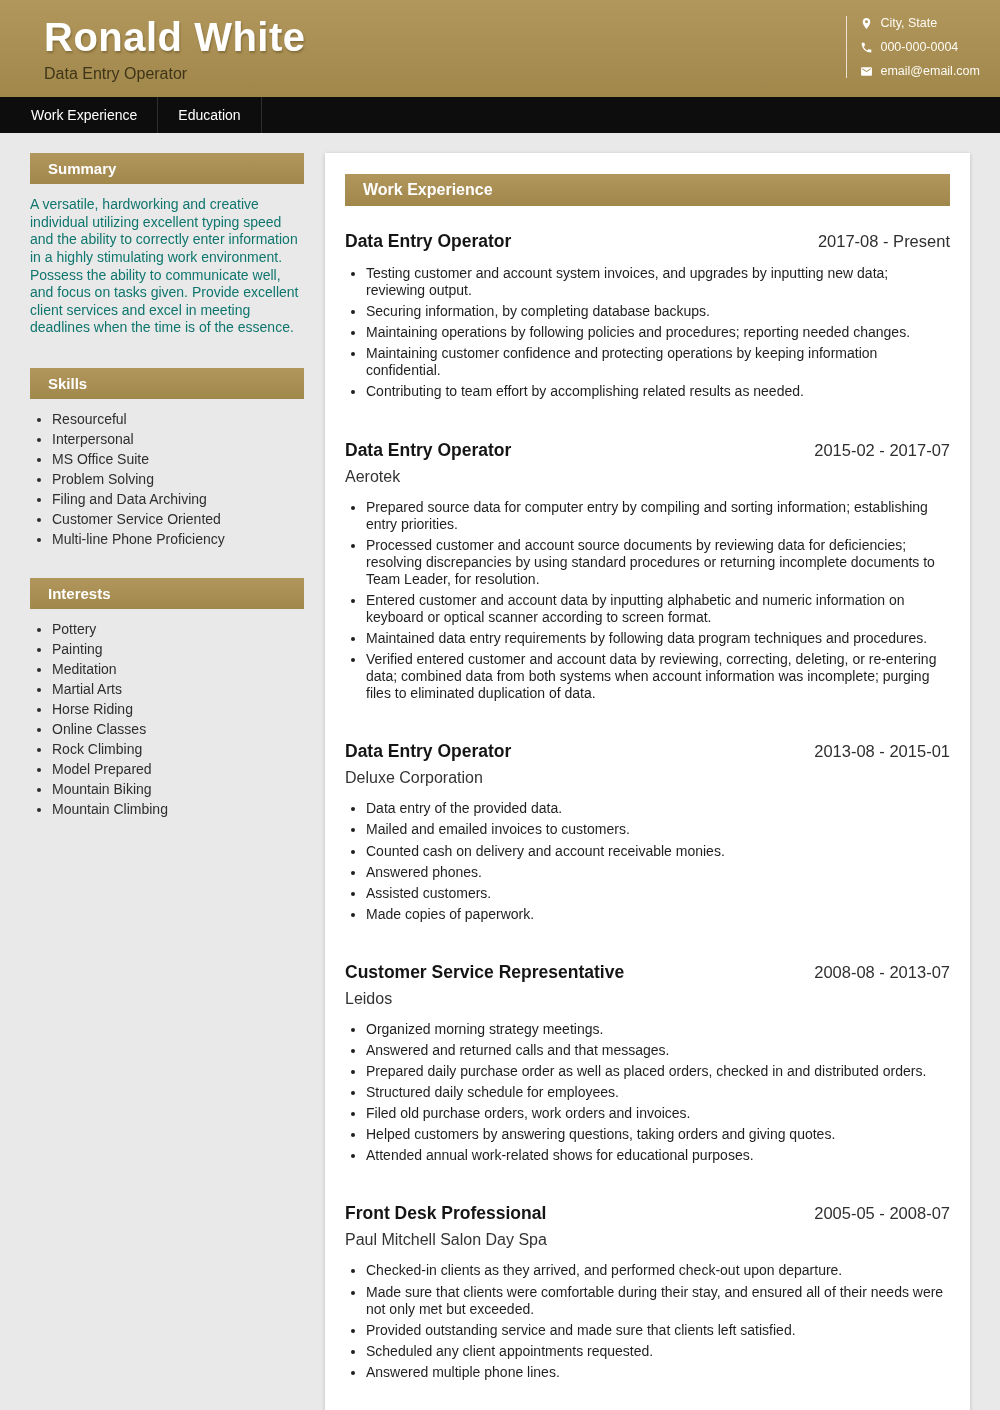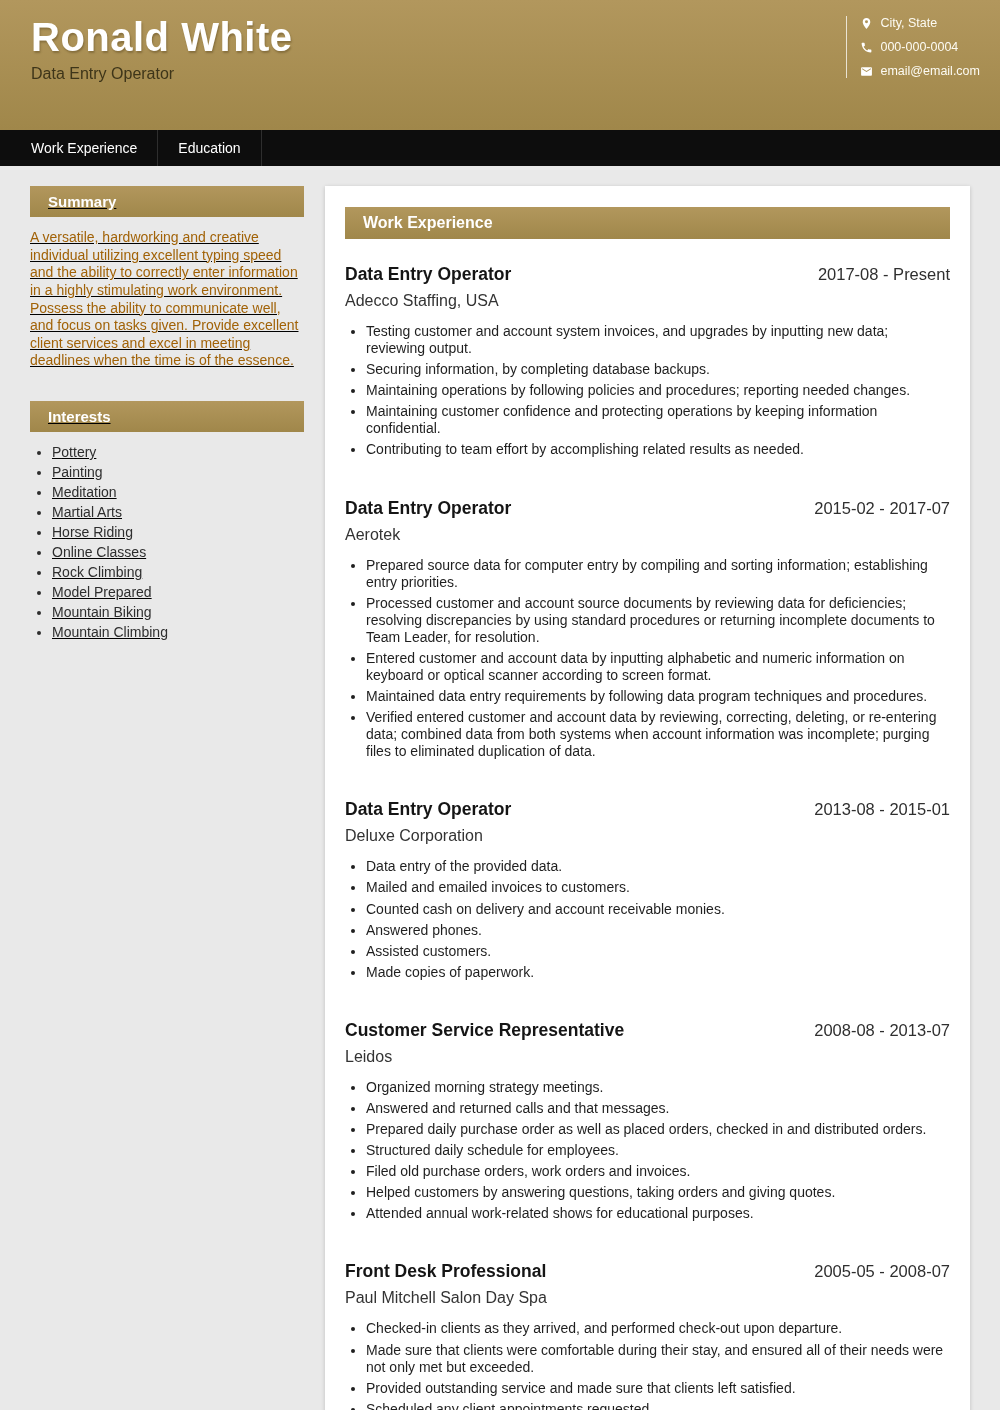--- a/index.html
+++ b/index.html
@@ -7,24 +7,24 @@
   body {
     height: 1410px;
     overflow: hidden;
     background: var(--page-bg, #e9e9e9);
     font-family: "Liberation Sans", "DejaVu Sans", sans-serif;
     position: relative;
   }
 
   
   .header {
-    height: 130px;
+    height: 97px;
     background: linear-gradient(180deg, var(--gold-light, #b0965c), var(--gold, #9f874a));
     position: relative;
-    padding: 16px 30px 0 31px;
+    padding: 16px 30px 0 44px;
   }
   .name {
     font-size: 40px;
     font-weight: 700;
     color: #ffffff;
     letter-spacing: 0.5px;
     text-shadow: 1px 2px 2px rgba(90, 70, 30, 0.45);
     line-height: 1.05;
   }
   .subtitle { font-size: 16px; color: #3e3519; margin-top: 7px; }
@@ -66,23 +66,23 @@
 
   .ribbon {
     background: linear-gradient(180deg, var(--gold-light, #b49a62), var(--gold, #a58b4e));
     color: #ffffff;
     font-weight: 700;
     font-size: 15px;
     padding: 7px 18px;
   }
 
   
-  .sidebar { width: 274px; flex: 0 0 274px; text-decoration: underline; }
+  .sidebar { width: 274px; flex: 0 0 274px; }
   .side-section { margin-bottom: 31px; }
-  .summary-text { font-size: 14px; line-height: 1.26; color: #a16207; margin-top: 12px; }
+  .summary-text { font-size: 14px; line-height: 1.26; color: #0f766e; margin-top: 12px; }
   .side-list { margin-top: 12px; padding-left: 22px; list-style: disc outside; }
   .side-list li { font-size: 14px; color: #2e2e2e; margin-bottom: 4px; }
 
   
   .main-card {
     flex: 1;
     background: var(--card-bg, #ffffff);
     box-shadow: 0 1px 4px rgba(0,0,0,0.18);
     padding: 21px 20px;
     min-height: 1420px;
@@ -146,20 +146,33 @@
 <div class="content">
 
   <aside class="sidebar">
 
     <section class="side-section">
       <div class="ribbon">Summary</div>
       <p class="summary-text">A versatile, hardworking and creative individual utilizing excellent typing speed and the ability to correctly enter information in a highly stimulating work environment. Possess the ability to communicate well, and focus on tasks given. Provide excellent client services and excel in meeting deadlines when the time is of the essence.</p>
     </section>
 
 
+    <section class="side-section">
+      <div class="ribbon">Skills</div>
+      <ul class="side-list">
+
+      <li>Resourceful</li>
+          <li>Interpersonal</li>
+          <li> MS Office Suite</li>
+          <li>Problem Solving</li>
+          <li>Filing and Data Archiving</li>
+          <li>Customer Service Oriented</li>
+          <li>Multi-line Phone Proficiency</li>
+        </ul>
+    </section>
 
     <section class="side-section">
       <div class="ribbon">Interests</div>
       <ul class="side-list">
 
       <li>Pottery</li>
           <li>Painting</li>
           <li>Meditation</li>
           <li>Martial Arts</li>
           <li>Horse Riding</li>
@@ -176,21 +189,20 @@
   <main class="main-card">
     <div class="ribbon main-ribbon">Work Experience</div>
 
     <div>
 
     <article class="job">
           <div class="job-head">
             <h3 class="job-title">Data Entry Operator</h3>
             <div class="job-dates">2017-08 - Present</div>
           </div>
-          <div class="job-company">Adecco Staffing, USA</div>
           <ul class="job-bullets">
 
           <li>Testing customer and account system invoices, and upgrades by inputting new data; reviewing output.</li>
             <li>Securing information, by completing database backups.</li>
             <li>Maintaining operations by following policies and procedures; reporting needed changes.</li>
             <li>Maintaining customer confidence and protecting operations by keeping information confidential.</li>
             <li>Contributing to team effort by accomplishing related results as needed.</li>
           </ul>
         </article>
         <article class="job">

